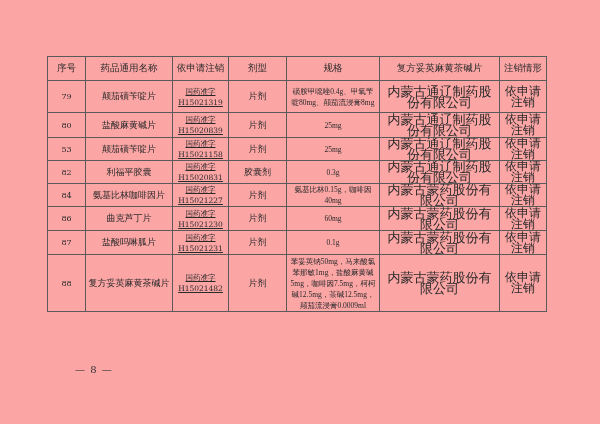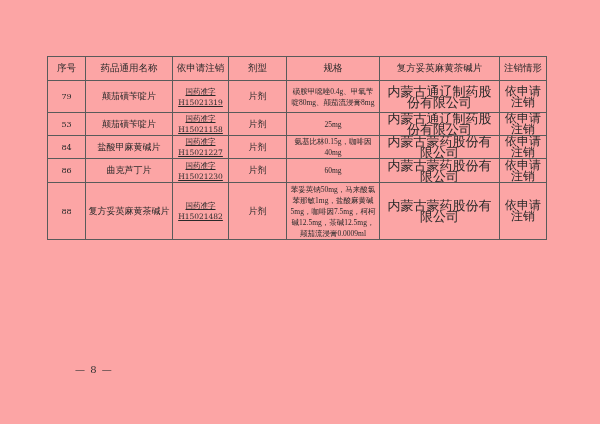--- a/index.html
+++ b/index.html
@@ -52,53 +52,89 @@
         <td class="name">颠茄磺苄啶片</td>
         <td class="appr">
             <div>国药准字</div>
             <div>H15021319</div>
           </td>
         <td class="name">片剂</td>
         <td class="spec">磺胺甲噁唑0.4g、甲氧苄啶80mg、颠茄流浸膏8mg</td>
         <td class="holder">内蒙古通辽制药股份有限公司</td>
         <td class="status">依申请注销</td>
       </tr>
+      <tr style="height:25px">
+        <td>80</td>
+        <td class="name">盐酸麻黄碱片</td>
+        <td class="appr">
+            <div>国药准字</div>
+            <div>H15020839</div>
+          </td>
+        <td class="name">片剂</td>
+        <td class="spec">25mg</td>
+        <td class="holder">内蒙古通辽制药股份有限公司</td>
+        <td class="status">依申请注销</td>
+      </tr>
       <tr style="height:23px">
         <td>53</td>
         <td class="name">颠茄磺苄啶片</td>
         <td class="appr">
             <div>国药准字</div>
             <div>H15021158</div>
           </td>
         <td class="name">片剂</td>
         <td class="spec">25mg</td>
         <td class="holder">内蒙古通辽制药股份有限公司</td>
         <td class="status">依申请注销</td>
       </tr>
+      <tr style="height:23px">
+        <td>82</td>
+        <td class="name">利福平胶囊</td>
+        <td class="appr">
+            <div>国药准字</div>
+            <div>H15020831</div>
+          </td>
+        <td class="name">胶囊剂</td>
+        <td class="spec">0.3g</td>
+        <td class="holder">内蒙古通辽制药股份有限公司</td>
+        <td class="status">依申请注销</td>
+      </tr>
       <tr style="height:18px">
         <td>84</td>
-        <td class="name">盐酸甲麻黄碱片</td>
+        <td class="name">氨基比林咖啡因片</td>
         <td class="appr">
             <div>国药准字</div>
             <div>H15021227</div>
           </td>
         <td class="name">片剂</td>
         <td class="spec">氨基比林0.15g，咖啡因40mg</td>
         <td class="holder">内蒙古蒙药股份有限公司</td>
         <td class="status">依申请注销</td>
       </tr>
       <tr style="height:24px">
         <td>86</td>
         <td class="name">曲克芦丁片</td>
         <td class="appr">
             <div>国药准字</div>
             <div>H15021230</div>
           </td>
         <td class="name">片剂</td>
         <td class="spec">60mg</td>
+        <td class="holder">内蒙古蒙药股份有限公司</td>
+        <td class="status">依申请注销</td>
+      </tr>
+      <tr style="height:24px">
+        <td>87</td>
+        <td class="name">盐酸吗啉胍片</td>
+        <td class="appr">
+            <div>国药准字</div>
+            <div>H15021231</div>
+          </td>
+        <td class="name">片剂</td>
+        <td class="spec">0.1g</td>
         <td class="holder">内蒙古蒙药股份有限公司</td>
         <td class="status">依申请注销</td>
       </tr>
       <tr style="height:57px">
         <td>88</td>
         <td class="name">复方妥英麻黄茶碱片</td>
         <td class="appr">
             <div>国药准字</div>
             <div>H15021482</div>
           </td>

